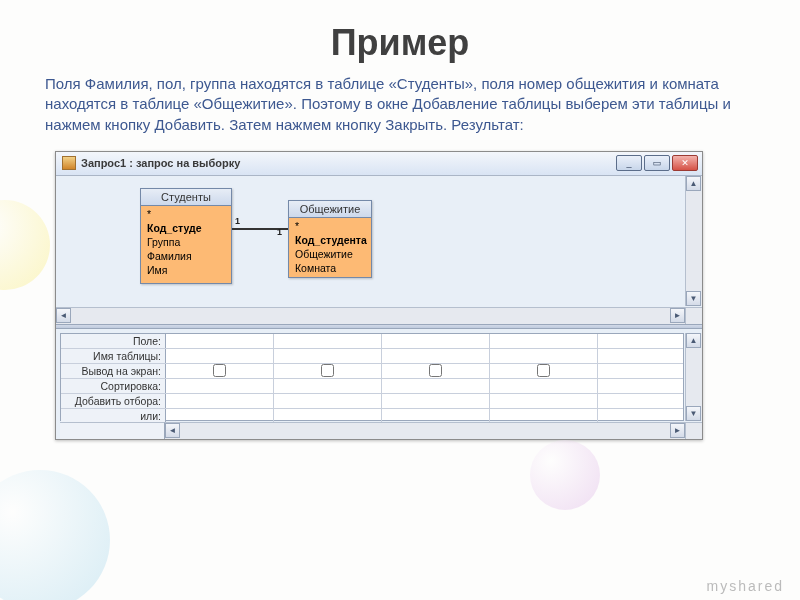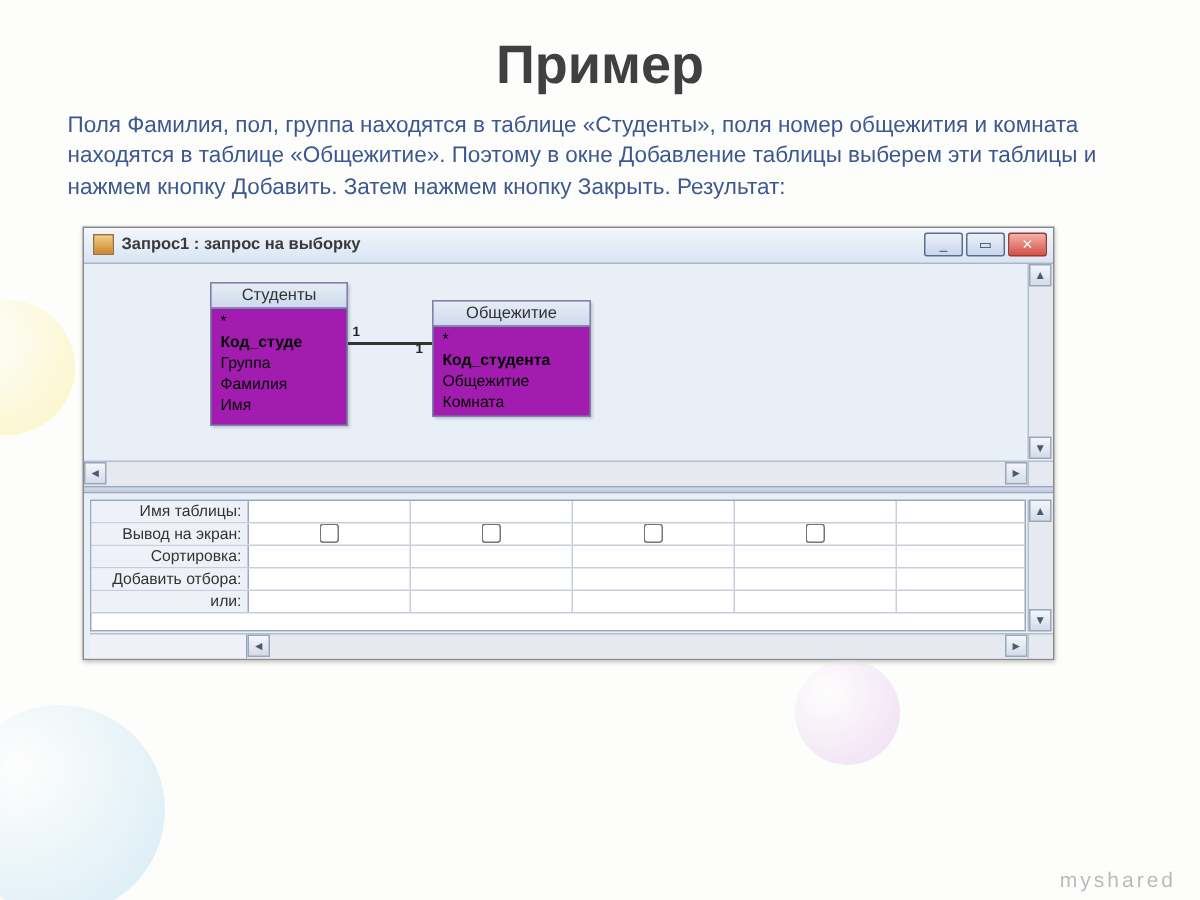--- a/index.html
+++ b/index.html
@@ -74,42 +74,42 @@
     height: 148px;
     position: relative;
     overflow: hidden;
   }
   .pane-upper-inner {
     position:absolute; inset: 4px 18px 18px 4px;
     background:#e8eff7;
   }
   .table-box {
     position: absolute;
-    background: #a21caf;
+    background: #fdba74;
     border: 1px solid #7489a8;
     box-shadow: 1px 1px 2px rgba(0,0,0,0.2);
   }
   .table-box .tb-header {
     background: linear-gradient(#e7edf6,#cdd9ec);
     border-bottom: 1px solid #7489a8;
     padding: 2px 6px;
     font-size: 11px; color:#333;
     text-align:center;
   }
   .table-box .tb-body { padding: 1px 0; }
   .table-box .fld {
     padding: 0 6px;
     font-size: 10.5px;
     line-height: 14px;
     white-space: nowrap;
     overflow: hidden;
   }
   .table-box .fld.bold { font-weight: bold; }
   #tbl-students { left: 80px; top: 8px; width: 92px; height: 96px;}
-  #tbl-dorm { left: 228px; top: 20px; width: 106px; height: 78px;}
+  #tbl-dorm { left: 228px; top: 20px; width: 84px; height: 78px;}
   .rel-line {
     position:absolute;
     left: 172px; top: 48px;
     width: 56px; height: 2px;
     background:#333;
   }
   .rel-one { position:absolute; font-size:9px; font-weight:bold; color:#222; }
   .rel-one.a { left: 175px; top: 36px; }
   .rel-one.b { left: 217px; top: 47px; }
   
@@ -223,20 +223,27 @@
       <div class="track"></div>
       <div class="arrow right">►</div>
     </div>
     <div class="corner"></div>
   </div>
 
   <div class="splitter"></div>
 
   <div class="pane-lower">
     <div class="design-grid" id="design-grid">
+        <div class="dg-row">
+          <div class="dg-label">Поле:</div>
+          <div class="dg-cell"></div>
+          <div class="dg-cell"></div>
+          <div class="dg-cell"></div>
+          <div class="dg-cell"></div>
+        </div>
         <div class="dg-row">
           <div class="dg-label">Имя таблицы:</div>
           <div class="dg-cell"></div>
           <div class="dg-cell"></div>
           <div class="dg-cell"></div>
           <div class="dg-cell"></div>
         </div>
         <div class="dg-row">
           <div class="dg-label">Вывод на экран:</div>
           <div class="dg-cell show-chk">

